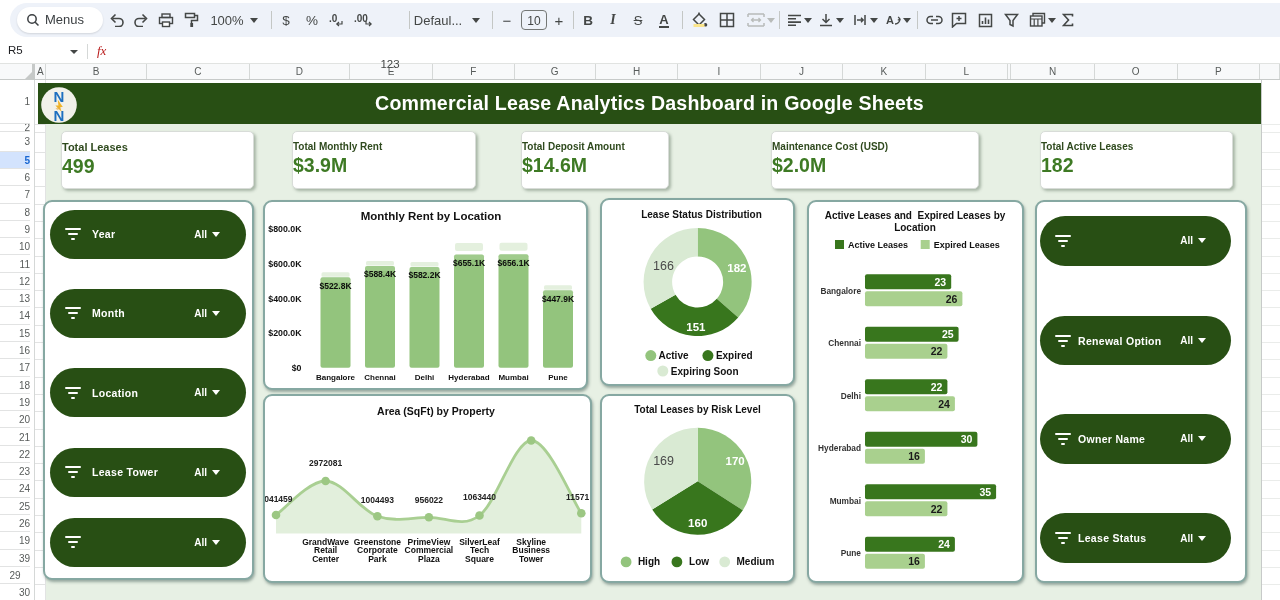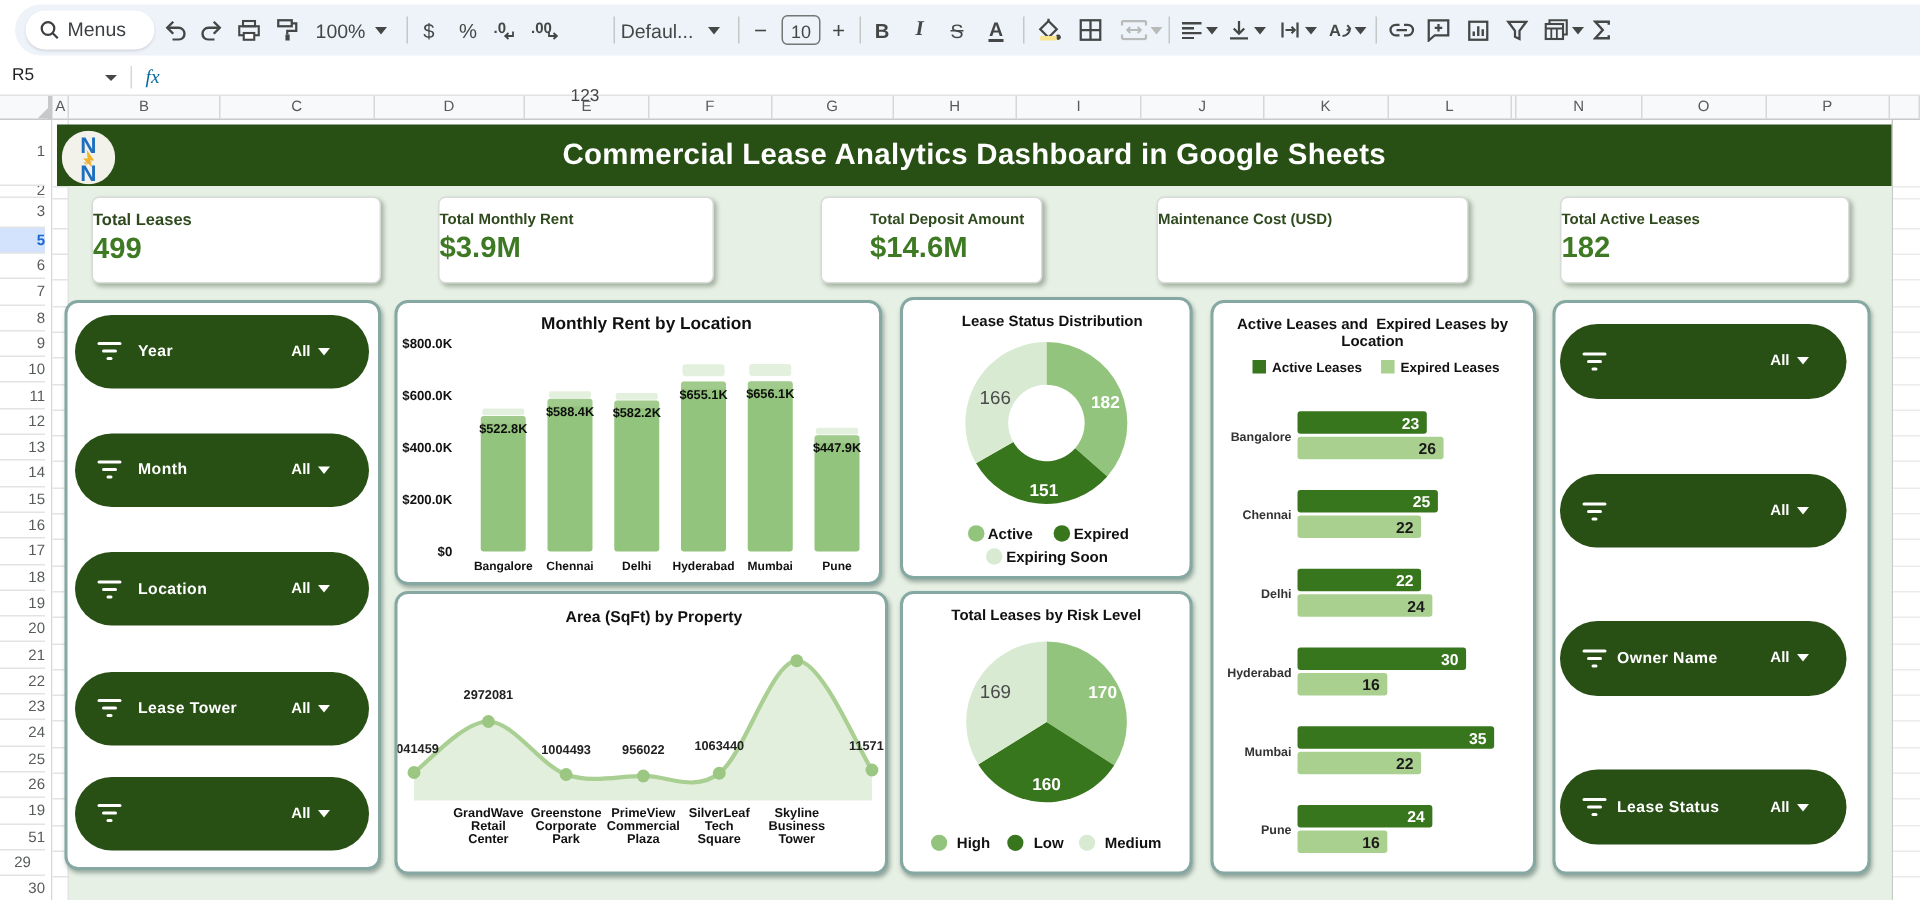--- a/index.html
+++ b/index.html
@@ -48,21 +48,21 @@
       <svg style="position:absolute;left:9px;top:6px" width="14" height="14" viewBox="0 0 14 14">
         <circle cx="6" cy="6" r="4.2" fill="none" stroke="#3c4043" stroke-width="1.5"></circle>
         <line x1="9.2" y1="9.2" x2="12.5" y2="12.5" stroke="#3c4043" stroke-width="1.5"></line>
       </svg>
       <span style="position:absolute;left:28px;">Menus</span>
     </div>
 <div class="abs" id="fbar"></div>
 <div class="abs" style="left:8px;top:44px;width:60px;height:16px;font-size:11.5px;color:#202124;">R5</div>
 <div class="abs" style="left:70px;top:50px;width:0;height:0;border-left:4px solid transparent;border-right:4px solid transparent;border-top:4.5px solid #444746;"></div>
 <div class="abs" style="left:87px;top:44px;width:1px;height:15px;background:#d5d8d7;"></div>
-<div class="abs" style="left:97px;top:43px;font-size:13px;font-style:italic;color:#0369a1;font-family:'Liberation Serif',serif;">fx</div>
+<div class="abs" style="left:97px;top:43px;font-size:13px;font-style:italic;color:#b91c1c;font-family:'Liberation Serif',serif;">fx</div>
 <div class="abs" id="colhead">
       <div class="ch" style="left:0.5px;width:10.5px;">A</div>
       <div class="ch" style="left:11px;width:101.0px;">B</div>
       <div class="ch" style="left:112px;width:102.5px;">C</div>
       <div class="ch" style="left:214.5px;width:100.5px;">D</div>
       <div class="ch" style="left:315px;width:83.0px;">E</div>
       <div class="ch" style="left:398px;width:81.5px;">F</div>
       <div class="ch" style="left:479.5px;width:81.5px;">G</div>
       <div class="ch" style="left:561px;width:82.0px;">H</div>
       <div class="ch" style="left:643px;width:83.0px;">I</div>
@@ -97,21 +97,21 @@
       <div class="rh" style="top:296.6px;height:17.3px;line-height:17.3px;">18</div>
       <div class="rh" style="top:313.9px;height:17.3px;line-height:17.3px;">19</div>
       <div class="rh" style="top:331.2px;height:17.3px;line-height:17.3px;">20</div>
       <div class="rh" style="top:348.5px;height:17.3px;line-height:17.3px;">21</div>
       <div class="rh" style="top:365.8px;height:17.3px;line-height:17.3px;">22</div>
       <div class="rh" style="top:383.1px;height:17.3px;line-height:17.3px;">23</div>
       <div class="rh" style="top:400.4px;height:17.3px;line-height:17.3px;">24</div>
       <div class="rh" style="top:417.7px;height:17.3px;line-height:17.3px;">25</div>
       <div class="rh" style="top:435.0px;height:17.3px;line-height:17.3px;">26</div>
       <div class="rh" style="top:452.3px;height:17.3px;line-height:17.3px;">19</div>
-      <div class="rh" style="top:469.6px;height:17.3px;line-height:17.3px;">51</div>
+      <div class="rh" style="top:469.6px;height:17.3px;line-height:17.3px;">39</div>
       <div class="rh" style="top:486.9px;height:17.3px;line-height:17.3px;text-align:center;">29</div>
       <div class="rh" style="top:504.2px;height:17.3px;line-height:17.3px;">30</div>
     </div>
 <div class="abs" id="colA">
       <div class="gl" style="top:43.5px;"></div>
       <div class="gl" style="top:51.5px;"></div>
       <div class="gl" style="top:71.7px;"></div>
       <div class="gl" style="top:89.0px;"></div>
       <div class="gl" style="top:106.3px;"></div>
       <div class="gl" style="top:123.6px;"></div>
@@ -359,26 +359,27 @@
 <div class="abs" id="bandtitle">Commercial Lease Analytics Dashboard in Google Sheets</div>
 <div class="abs" id="dashbg"></div>
 <div class="kpi" style="left:61px;top:131px;width:193px;height:58px;">
       <div class="t" style="font-size:11px;">Total Leases</div>
       <div class="v" style="font-size:19.5px;">499</div>
     </div>
 <div class="kpi" style="left:292px;top:131px;width:184px;height:58px;">
       <div class="t" style="font-size:10px;">Total Monthly Rent</div>
       <div class="v" style="font-size:19.5px;">$3.9M</div>
     </div>
-<div class="kpi" style="left:547px;top:131px;width:148px;height:58px;padding-left:32px;">
+<div class="kpi" style="left:521px;top:131px;width:148px;height:58px;">
       <div class="t" style="font-size:10px;">Total Deposit Amount</div>
       <div class="v" style="font-size:19.5px;">$14.6M</div>
     </div>
 <div class="kpi" style="left:771px;top:131px;width:208px;height:58px;">
       <div class="t" style="font-size:10px;">Maintenance Cost (USD)</div>
+      <div class="v" style="font-size:19.5px;">$2.0M</div>
     </div>
 <div class="kpi" style="left:1040px;top:131px;width:193px;height:58px;">
       <div class="t" style="font-size:10px;">Total Active Leases</div>
       <div class="v" style="font-size:19.5px;">182</div>
     </div>
 <div class="panel" style="left:43px;top:200px;width:211px;height:380px;"></div>
 <div class="pill" style="left:50px;top:209.5px;width:196px;height:49px;">
       <div class="ficon">
         <i></i>
         <i></i>
@@ -430,20 +431,21 @@
         <i></i>
       </div>
       <div class="all" style="right:25px;">All</div>
     </div>
 <div class="pill" style="left:1040px;top:315.8px;width:191px;height:49.5px;">
       <div class="ficon">
         <i></i>
         <i></i>
         <i></i>
       </div>
+      <div class="lbl" style="left:38px;">Renewal Option</div>
       <div class="all" style="right:25px;">All</div>
     </div>
 <div class="pill" style="left:1040px;top:414px;width:191px;height:49.5px;">
       <div class="ficon">
         <i></i>
         <i></i>
         <i></i>
       </div>
       <div class="lbl" style="left:38px;">Owner Name</div>
       <div class="all" style="right:25px;">All</div>

